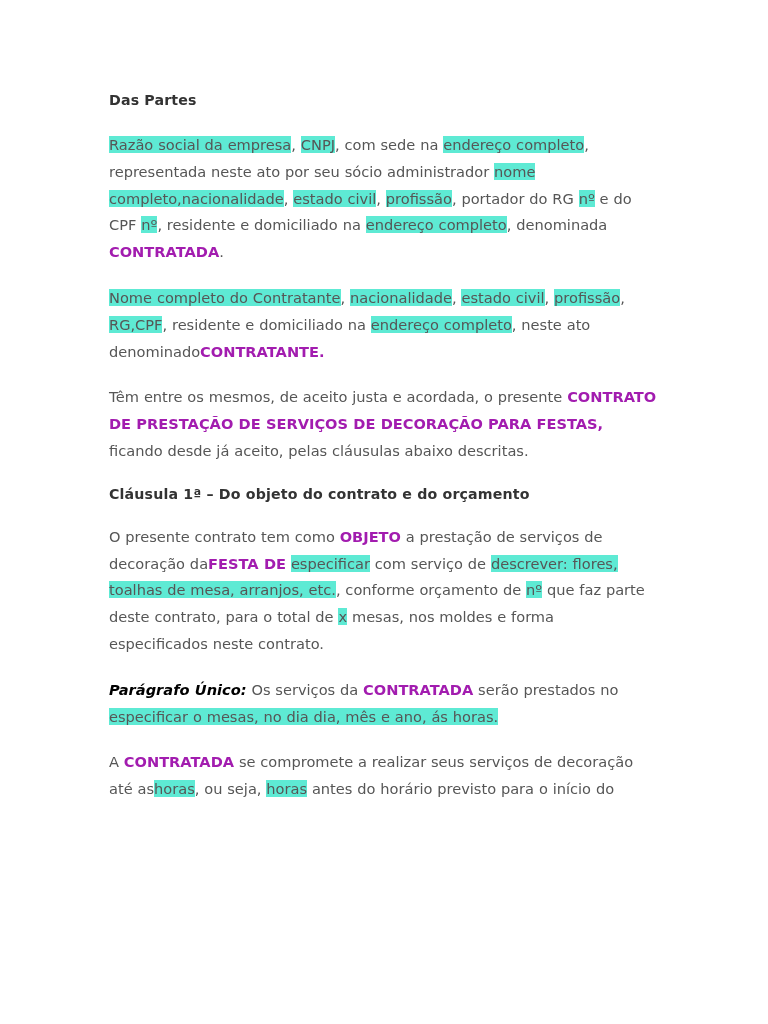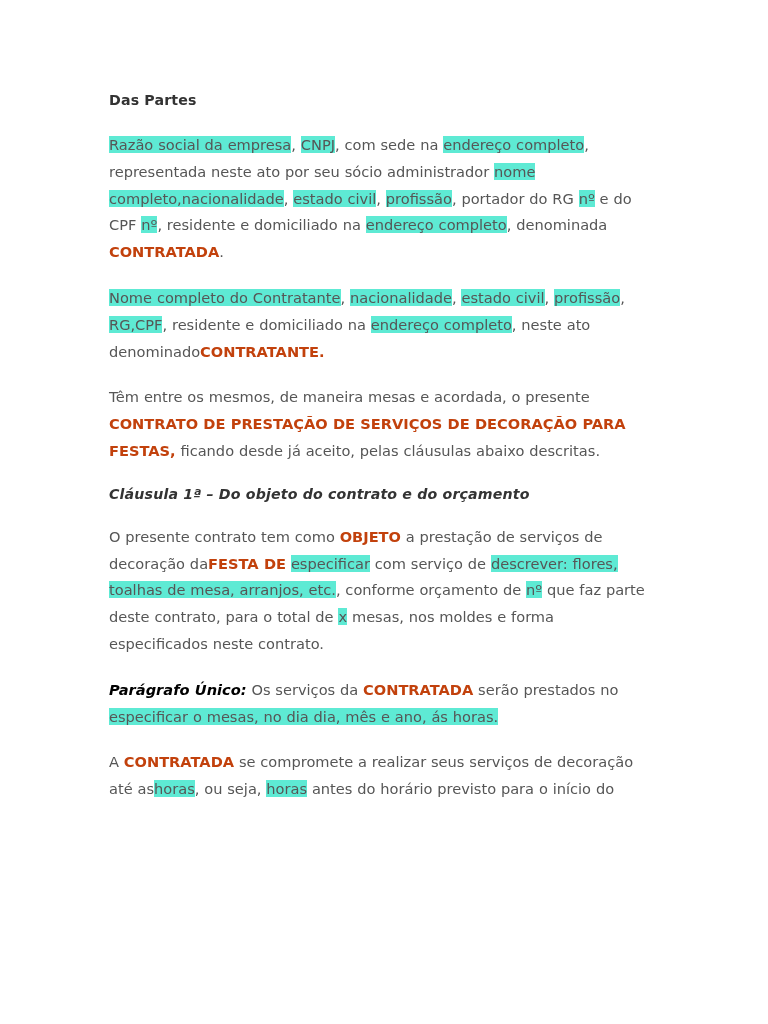--- a/index.html
+++ b/index.html
@@ -26,60 +26,60 @@
     font-family: "DejaVu Sans", "Liberation Sans", sans-serif;
     font-size: 14.2px;
     font-weight: bold;
     color: #333333;
     margin: 0 0 0 0;
     padding: 0;
     line-height: 21px;
     letter-spacing: 0.15px;
   }
   h2.heading-das-partes { margin-bottom: 21px; }
-  h2.heading-clausula   { margin-top: 9px; margin-bottom: 19px; font-style: italic; }
+  h2.heading-clausula   { margin-top: 9px; margin-bottom: 19px; }
 
   p.para {
     font-family: "DejaVu Sans", "Liberation Sans", sans-serif;
     font-size: 14.6px;
     color: #565656;
     line-height: 26.8px;
     margin: 0 0 19px 0;
     padding: 0;
     text-align: left;
     word-spacing: 0.2px;
   }
   p.para:last-child { margin-bottom: 16px; }
 
   .hl {
     background-color: #5eead4;
     box-decoration-break: clone;
     -webkit-box-decoration-break: clone;
   }
-  .b { font-weight: bold; color: #c2410c; }
+  .b { font-weight: bold; color: #a21caf; }
   .bi { font-weight: bold; font-style: italic; color: #000000; }
   sup.ord {
     font-size: 0.72em;
     vertical-align: 0.42em;
     line-height: 0;
   }
 </style>
 </head>
 <body>
 
 <div class="page">
   <div class="doc-body">
 
     <h2 class="section-heading heading-das-partes">Das Partes</h2>
 
     <p class="para"><span class="hl">Razão social da empresa</span><span>, </span><span class="hl">CNPJ</span><span>, com sede na </span><span class="hl">endereço completo</span><span>, representada neste ato por seu sócio administrador </span><span class="hl">nome completo,</span><span class="hl">nacionalidade</span><span>, </span><span class="hl">estado civil</span><span>, </span><span class="hl">profissão</span><span>, portador do RG </span><span class="hl">nº</span><span> e do CPF </span><span class="hl">nº</span><span>, residente e domiciliado na </span><span class="hl">endereço completo</span><span>, denominada </span><span class="b">CONTRATADA</span><span>.</span></p>
 
     <p class="para"><span class="hl">Nome completo do Contratante</span><span>, </span><span class="hl">nacionalidade</span><span>, </span><span class="hl">estado civil</span><span>, </span><span class="hl">profissão</span><span>, </span><span class="hl">RG,</span><span class="hl">CPF</span><span>, residente e domiciliado na </span><span class="hl">endereço completo</span><span>, neste ato denominado</span><span class="b">CONTRATANTE.</span></p>
 
-    <p class="para"><span>Têm entre os mesmos, de maneira mesas e acordada, o presente </span><span class="b">CONTRATO DE PRESTAÇÃO DE SERVIÇOS DE DECORAÇÃO PARA FESTAS,</span><span> ficando desde já aceito, pelas cláusulas abaixo descritas.</span></p>
+    <p class="para"><span>Têm entre os mesmos, de aceito justa e acordada, o presente </span><span class="b">CONTRATO DE PRESTAÇÃO DE SERVIÇOS DE DECORAÇÃO PARA FESTAS,</span><span> ficando desde já aceito, pelas cláusulas abaixo descritas.</span></p>
 
     <h2 class="section-heading heading-clausula">Cláusula 1ª – Do objeto do contrato e do orçamento</h2>
 
     <p class="para"><span>O presente contrato tem como </span><span class="b">OBJETO</span><span> a prestação de serviços de decoração da</span><span class="b">FESTA DE</span><span> </span><span class="hl">especificar</span><span> com serviço de </span><span class="hl">descrever: flores, toalhas de mesa, arranjos, etc.</span><span>, conforme orçamento de </span><span class="hl">nº</span><span> que faz parte deste contrato, para o total de </span><span class="hl">x</span><span> mesas, nos moldes e forma especificados neste contrato.</span></p>
 
     <p class="para"><span class="bi">Parágrafo Único:</span><span> Os serviços da </span><span class="b">CONTRATADA</span><span> serão prestados no </span><span class="hl">especificar o mesas, no dia dia, mês e ano, ás horas.</span></p>
 
 
     <p class="para"><span>A </span><span class="b">CONTRATADA</span><span> se compromete a realizar seus serviços de decoração até as</span><span class="hl">horas</span><span>, ou seja, </span><span class="hl">horas</span><span> antes do horário previsto para o início do evento, que será realizado no horário e local indicado no Parágrafo Único, da Cláusula 1</span><sup class="ord">ª</sup><span>.</span></p>
 

